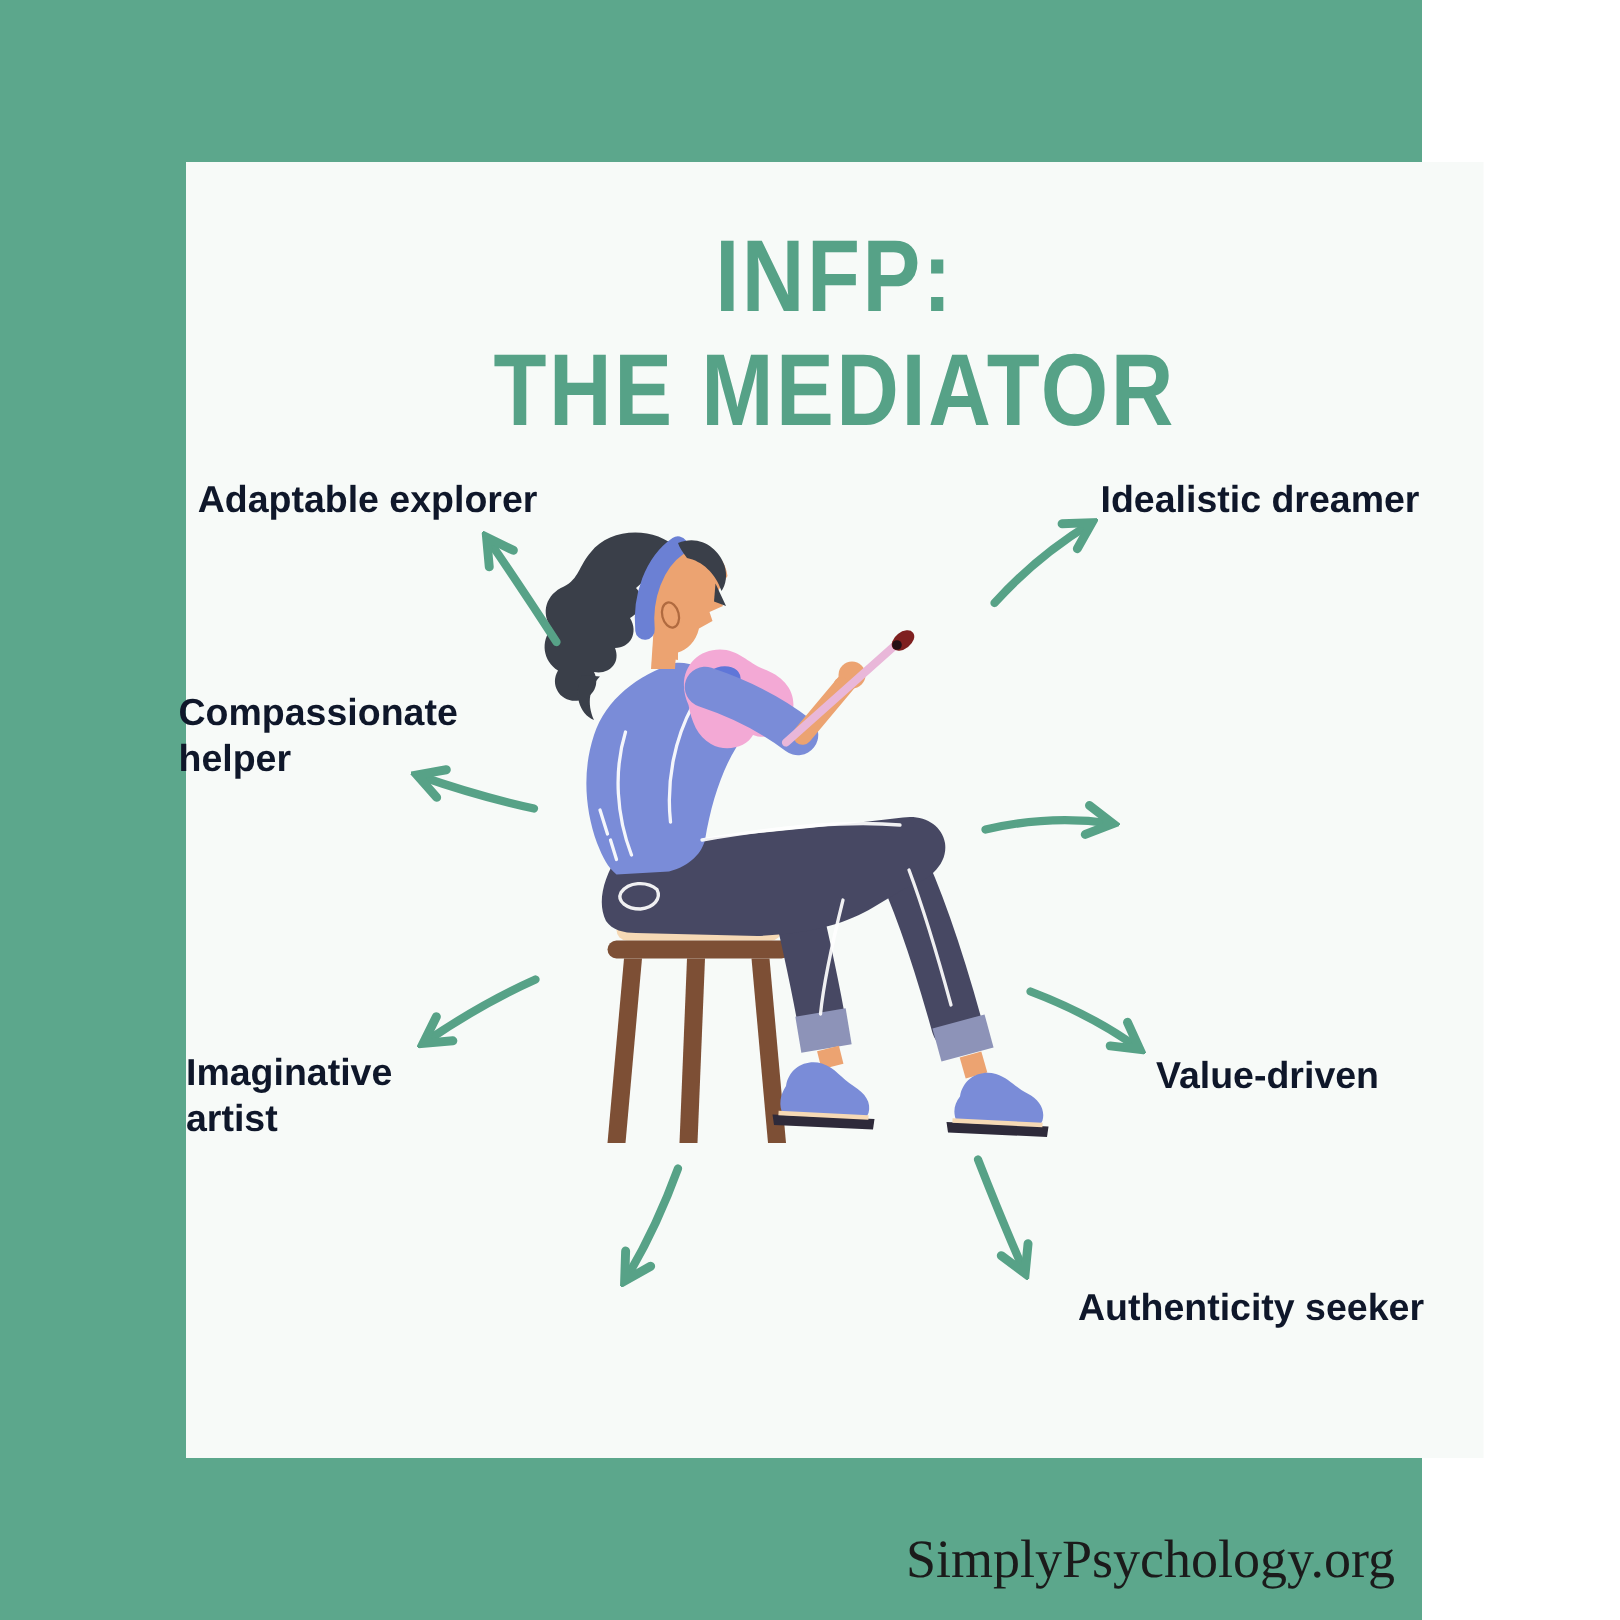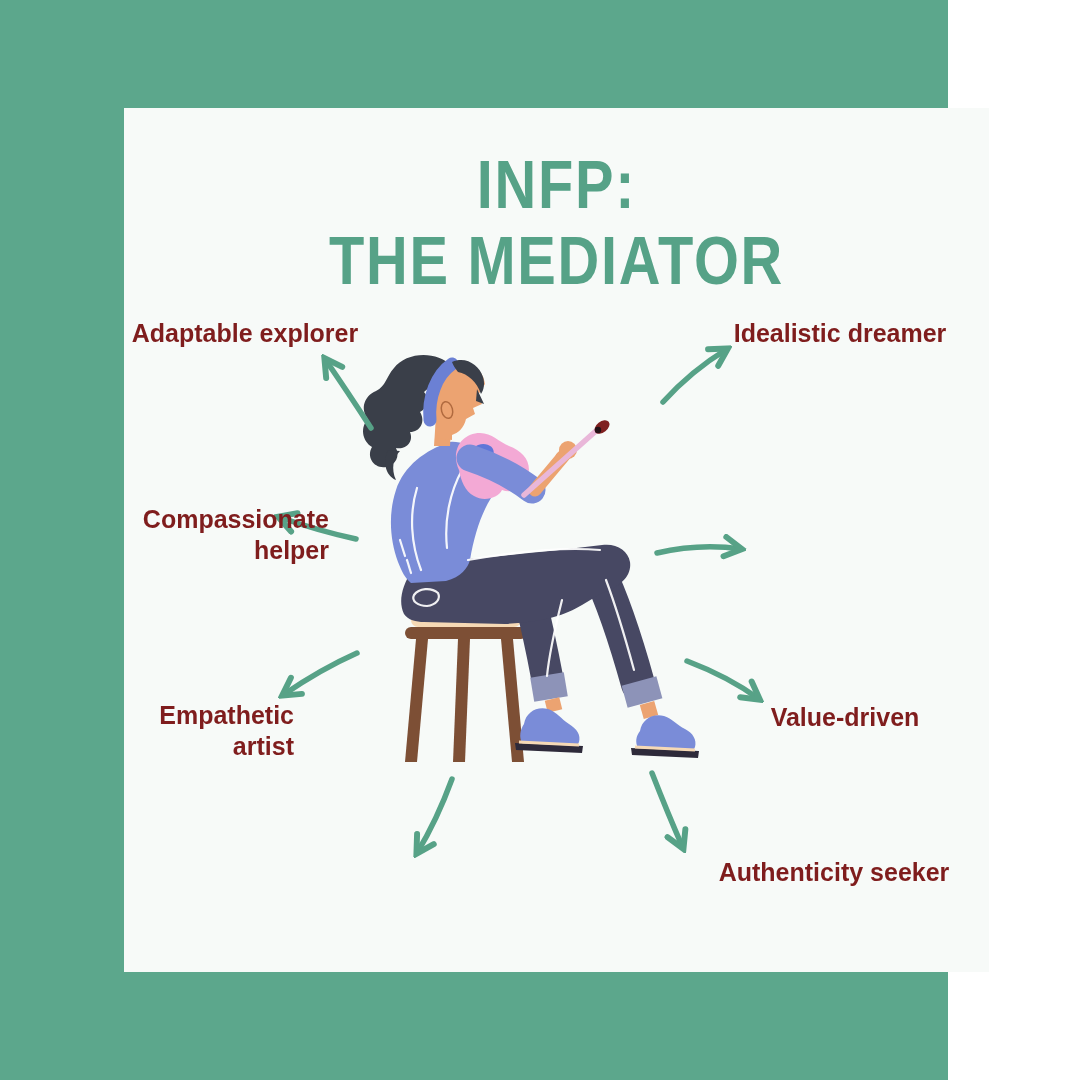--- a/index.html
+++ b/index.html
@@ -16,26 +16,26 @@
   .title{
     position:absolute;left:124px;top:146px;width:865px;
     text-align:center;color:#56A287;font-weight:bold;
     font-size:68px;line-height:76px;letter-spacing:2px;
     transform:scaleX(.85);transform-origin:50% 0;
     white-space:pre;
   }
   .overlay{position:absolute;left:0;top:0;width:1080px;height:1080px;}
   .trait{
     position:absolute;transform:translateX(-50%);
-    color:#7f1d1d;font-weight:bold;font-size:25px;line-height:31px;
-    text-align:right;white-space:nowrap;
+    color:#0f172a;font-weight:bold;font-size:25px;line-height:31px;
+    text-align:left;white-space:nowrap;
   }
   .t-adaptable{left:245px;top:318px;}
   .t-idealistic{left:840px;top:318px;}
-  .t-compassionate{left:224px;top:460px;width:210px;white-space:normal;margin-top:44px;}
+  .t-compassionate{left:224px;top:460px;width:210px;white-space:normal;}
   .t-empathetic{left:861px;top:535px;}
   .t-imaginative{left:209px;top:700px;width:170px;white-space:normal;}
   .t-value{left:845px;top:702px;}
   .t-harmony{left:346px;top:868px;}
   .t-authenticity{left:790px;top:857px;margin-left:44px;}
   .footer{
     position:absolute;right:18px;top:1018px;
     font-family:"Liberation Serif",serif;font-size:36px;color:#1B1B1B;
   }
 </style>
@@ -189,18 +189,19 @@
       <path d="M 357 653 Q 321 669 283 695" marker-end="url(#ah)"></path>
       <path d="M 687 661 Q 729 677 759 699" marker-end="url(#ah)"></path>
       <path d="M 452 779 Q 437 820 417 853" marker-end="url(#ah)"></path>
       <path d="M 652 773 Q 668 814 683 848" marker-end="url(#ah)"></path>
     </g>
   </svg>
 
   <div class="trait t-adaptable">Adaptable explorer</div>
   <div class="trait t-idealistic">Idealistic dreamer</div>
   <div class="trait t-compassionate">Compassionate helper</div>
-  <div class="trait t-imaginative">Empathetic artist</div>
+  <div class="trait t-imaginative">Imaginative artist</div>
   <div class="trait t-value">Value-driven</div>
   <div class="trait t-authenticity">Authenticity seeker</div>
 
+  <div class="footer">SimplyPsychology.org</div>
 
 </div>
 
 </body></html>

